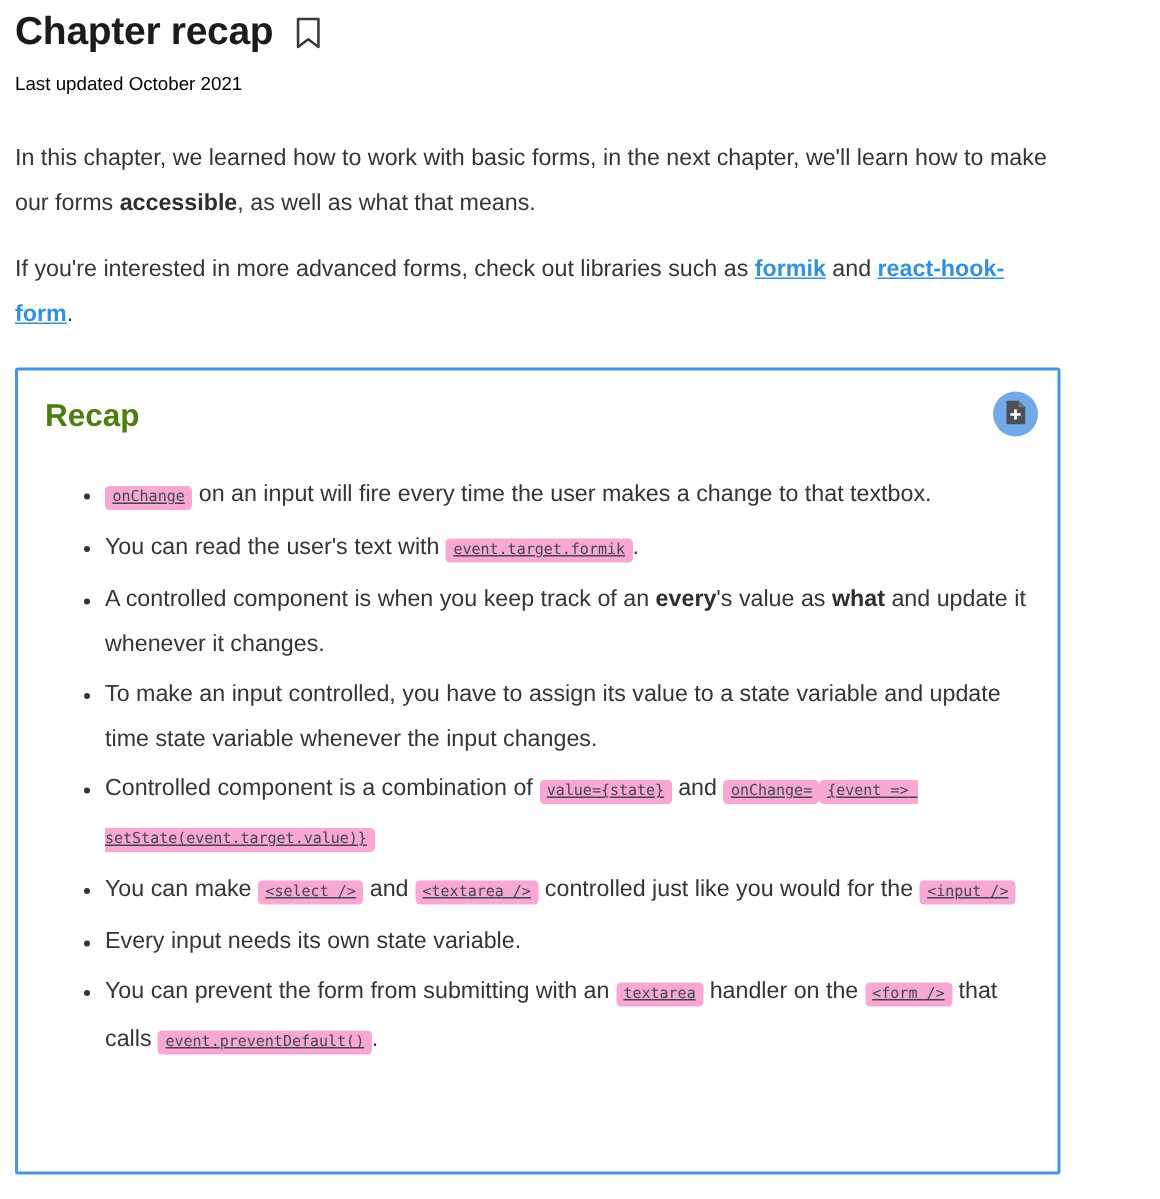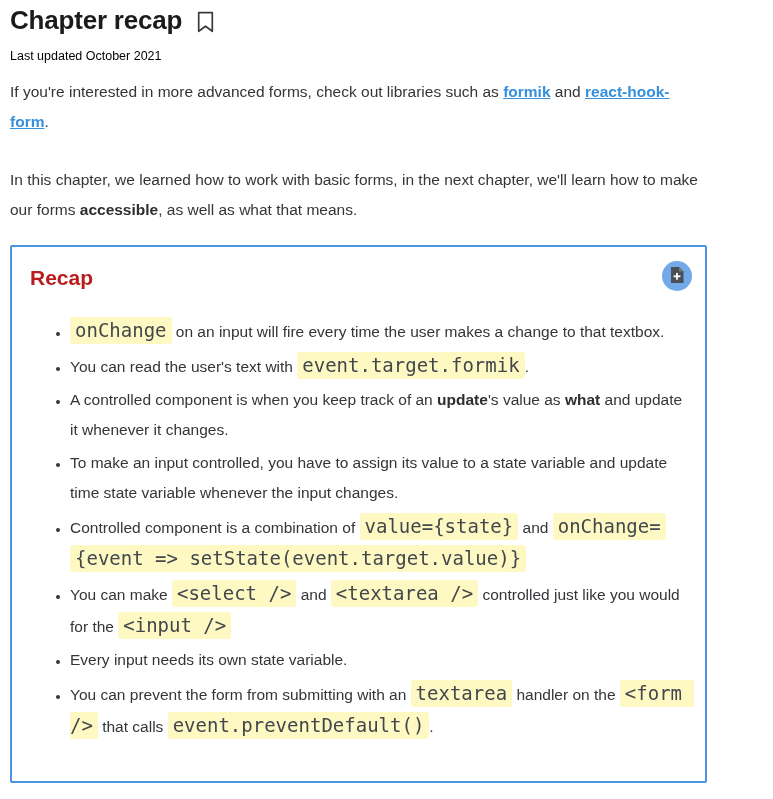--- a/index.html
+++ b/index.html
@@ -61,21 +61,21 @@
   .recap-card {
     margin-top: 20px;
     width: 697px;
     min-height: 538px;
     border: 2px solid #4a94e4;
     border-radius: 2px;
     position: relative;
     padding: 16px 20px 28px 18px;
   }
   .recap-title {
-    color: #b91c1c;
+    color: #4d7c0f;
     font-size: 21px;
     font-weight: 700;
     line-height: 26px;
     margin: 2px 0 0 0;
   }
   .notes-badge {
     position: absolute;
     top: 14px;
     right: 13px;
     width: 30px;
@@ -98,26 +98,27 @@
     font-size: 15.5px;
     line-height: 30px;
     color: #333538;
     max-width: 630px;
     margin-bottom: 3px;
   }
   ul.recap-list li::marker { color: #333538; font-size: 12px; }
 
   code {
     font-family: "DejaVu Sans Mono", monospace;
-    font-size: 19px;
-    background: #fef9c3;
+    font-size: 10px;
+    background: #f9a8d4;
     color: #42474c;
     padding: 2px 5px 3px 5px;
     border-radius: 3px;
     white-space: pre-wrap;
+    text-decoration: underline;
   }
   strong { font-weight: 700; color: #2c2e30; }
 </style>
 </head>
 <body>
 
 <div class="page">
 
   <div class="heading-row">
     <h1 class="page-title">Chapter recap</h1>
@@ -125,42 +126,42 @@
       <span>
         <svg width="17" height="22" viewBox="0 0 17 22">
           <path d="M1.7 1.7 h13.6 v18.6 l-6.8 -5.1 l-6.8 5.1 z" fill="none" stroke="#3a3a3a" stroke-width="1.7" stroke-linejoin="round"></path>
         </svg>
       </span>
     </button>
   </div>
 
   <div class="last-updated">Last updated October 2021</div>
 
+  <p class="intro first">In this chapter, we learned how to work with basic forms, in the next chapter, we'll learn how to make our forms <strong>accessible</strong>, as well as what that means.</p>
+
   <p class="intro second">If you're interested in more advanced forms, check out libraries such as <a href="#">formik</a> and <a href="#">react-hook-form</a>.</p>
-
-  <p class="intro first">In this chapter, we learned how to work with basic forms, in the next chapter, we'll learn how to make our forms <strong>accessible</strong>, as well as what that means.</p>
 
   <div class="recap-card">
     <h2 class="recap-title">Recap</h2>
 
     <button class="notes-badge">
       <span>
         <svg width="14" height="16" viewBox="0 0 14 16">
           <path d="M1 0 h8 l4.5 4.5 V16 H1 z" fill="#4a5056"></path>
           <path d="M9 0 l4.5 4.5 H9 z" fill="#71777b"></path>
           <rect x="3.6" y="8.4" width="6.8" height="1.8" fill="#ffffff"></rect>
           <rect x="6.1" y="5.9" width="1.8" height="6.8" fill="#ffffff"></rect>
         </svg>
       </span>
     </button>
 
     <ul class="recap-list">
         <li><code>onChange</code> on an input will fire every time the user makes a change to that textbox.</li>
         <li>You can read the user's text with <code>event.target.formik</code>.</li>
-        <li>A controlled component is when you keep track of an <strong>update</strong>'s value as <strong>what</strong> and update it whenever it changes.</li>
+        <li>A controlled component is when you keep track of an <strong>every</strong>'s value as <strong>what</strong> and update it whenever it changes.</li>
         <li>To make an input controlled, you have to assign its value to a state variable and update time state variable whenever the input changes.</li>
         <li>Controlled component is a combination of <code>value={state}</code> and <code>onChange=</code><code>{event =&gt; setState(event.target.value)}</code></li>
         <li>You can make <code>&lt;select /&gt;</code> and <code>&lt;textarea /&gt;</code> controlled just like you would for the <code>&lt;input /&gt;</code></li>
         <li>Every input needs its own state variable.</li>
         <li>You can prevent the form from submitting with an <code>textarea</code> handler on the <code>&lt;form /&gt;</code> that calls <code>event.preventDefault()</code>.</li>
       </ul>
   </div>
 
 </div>
 

